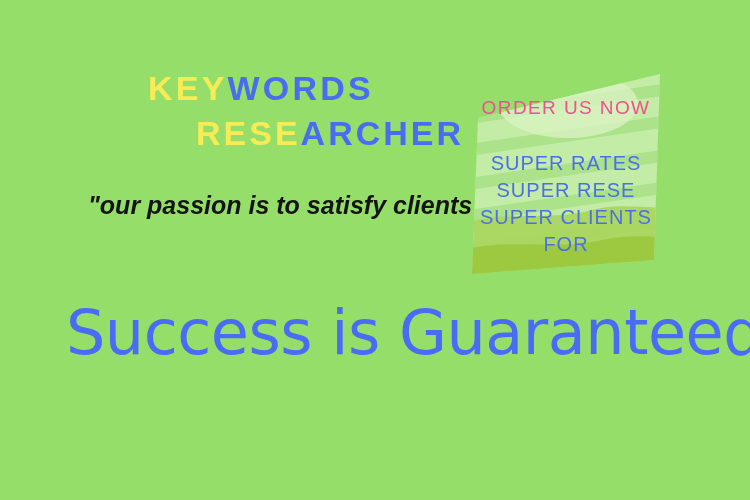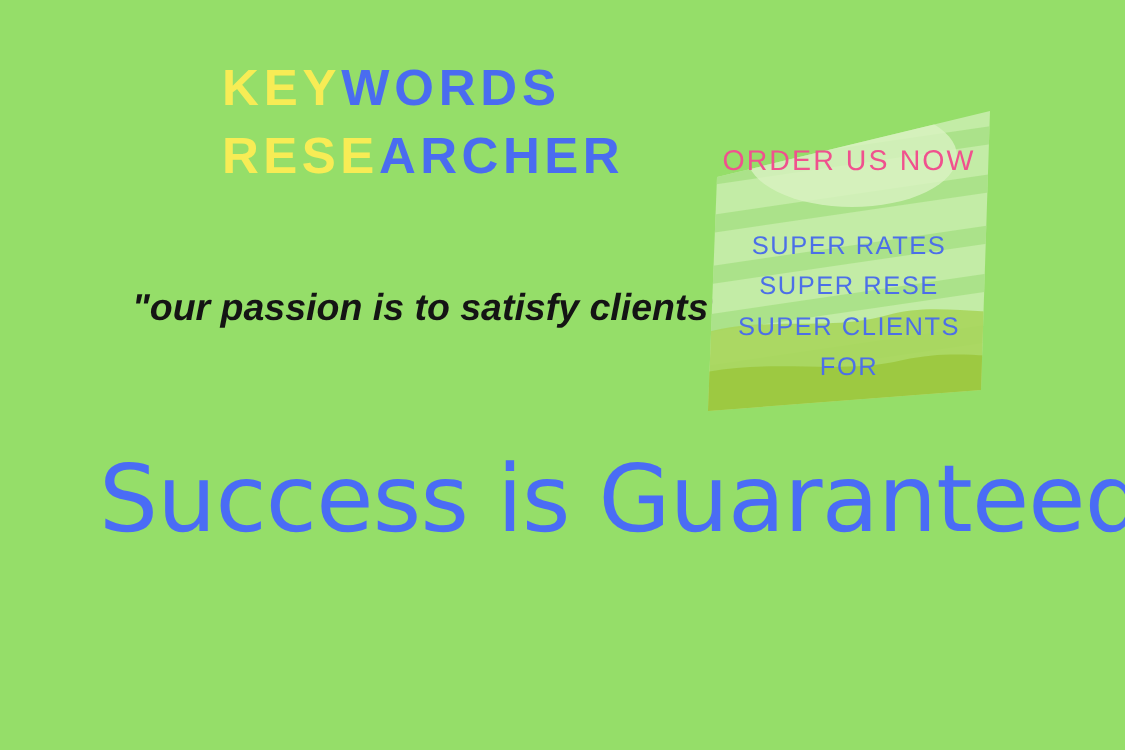--- a/index.html
+++ b/index.html
@@ -18,34 +18,35 @@
     width: 750px;
     height: 500px;
     background: #95DE69;
     overflow: hidden;
   }
 
   
   .brand {
     position: absolute;
     left: 148px;
-    top: 37px;
+    top: 66px;
     width: 300px;
     text-align: left;
   }
   .brand-line {
     font-family: "Liberation Sans", sans-serif;
     font-weight: bold;
     font-size: 34px;
     line-height: 45px;
     letter-spacing: 3.2px;
     white-space: nowrap;
   }
   .brand-line-2 {
     letter-spacing: 3.0px;
+    margin-left: 48px;
   }
   .seg-yellow { color: #F7EC55; }
   .seg-blue   { color: #4A6CF0; }
 
   
   .tagline {
     position: absolute;
     left: 88px;
     top: 190px;
     font-family: "Liberation Sans", sans-serif;
@@ -108,21 +109,21 @@
   .promo-lines {
     position: absolute;
     left: 0;
     top: 86px;
     width: 100%;
     text-align: center;
   }
   .promo-line {
     font-family: "Liberation Sans", sans-serif;
     font-weight: normal;
-    font-size: 17px;
+    font-size: 20px;
     line-height: 27px;
     letter-spacing: 1.0px;
     color: #4C6FE8;
     white-space: nowrap;
     text-align: center;
   }
 </style>
 </head>
 <body>
 

